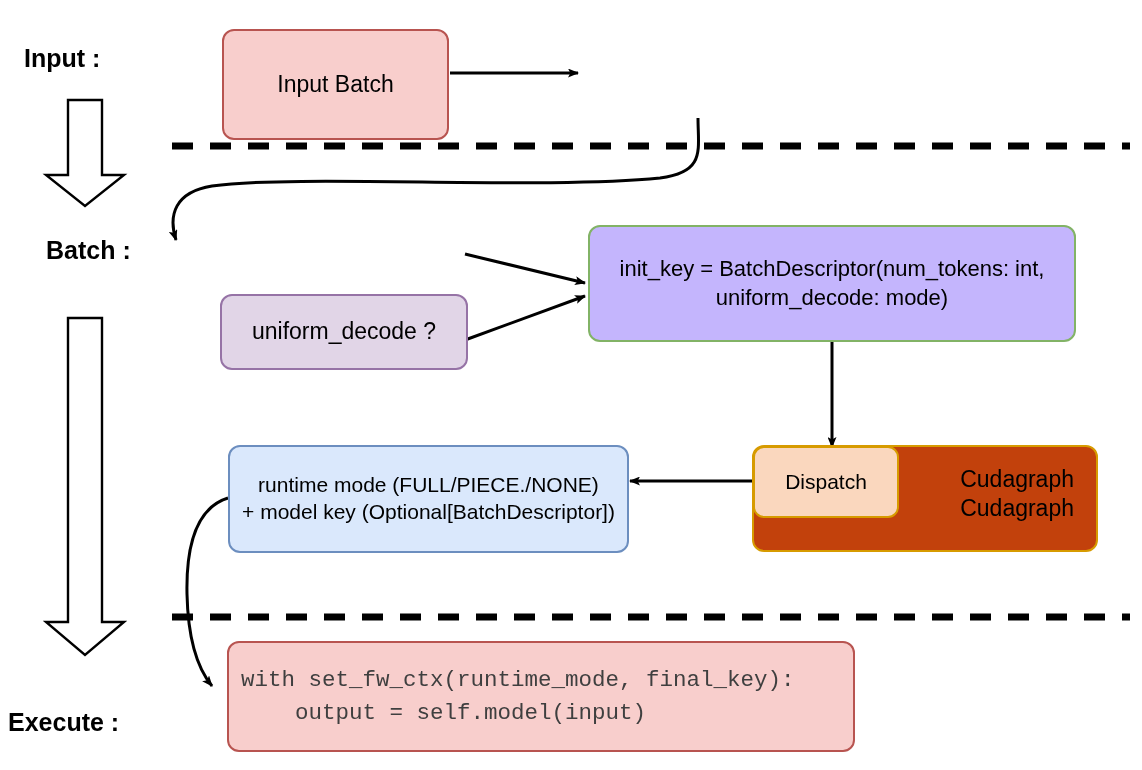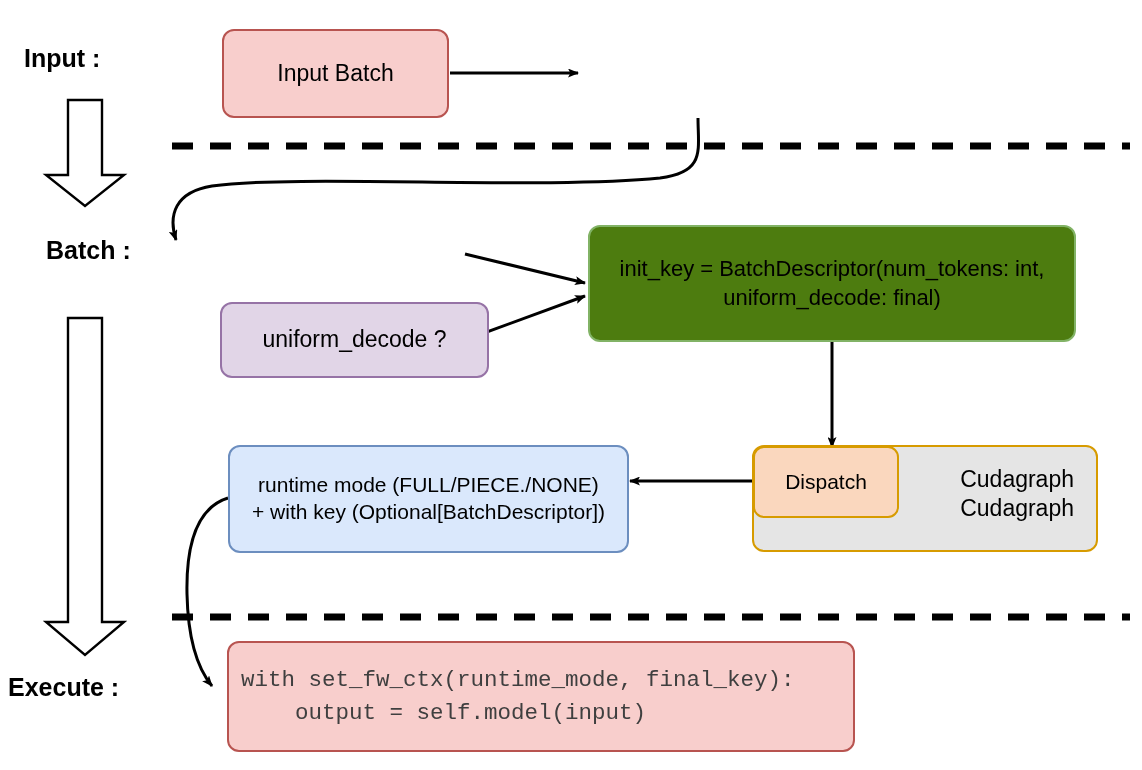--- a/index.html
+++ b/index.html
@@ -33,22 +33,22 @@
     font-family:"Liberation Sans", sans-serif;
     color:#000000;
     line-height:1.28;
   }
   .node .txt{display:block;width:100%;padding:0 8px;box-sizing:border-box;}
 
   .n-input-batch{background:#f8cecc;border-color:#b85450;font-size:23px;}
   .n-preprocess{background:#fff2cc;border-color:#d6b656;font-size:23px;}
   .n-cg-padding{background:#e1d5e7;border-color:#9673a6;font-size:23px;}
   .n-uniform-decode{background:#e1d5e7;border-color:#9673a6;font-size:23px;}
-  .n-init-key{background:#4d7c0f;border-color:#82b366;font-size:22px;}
-  .n-cudagraph-dispatcher{background:#e5e5e5;border-color:#d79b00;font-size:23px;
+  .n-init-key{background:#c4b5fd;border-color:#82b366;font-size:22px;}
+  .n-cudagraph-dispatcher{background:#c2410c;border-color:#d79b00;font-size:23px;
      align-items:flex-start;justify-content:flex-end;}
   .n-cudagraph-dispatcher .txt{width:auto;padding:0;margin-top:18px;margin-right:22px;}
   .n-dispatch{background:#fad7be;border-color:#d79b00;font-size:21px;border-radius:11px;}
   .n-runtime-mode{background:#dae8fc;border-color:#6c8ebf;font-size:21px;}
   .n-code{
      background:#f8cecc;border-color:#b85450;
      font-family:"Liberation Mono", monospace;
      font-size:22.5px;
      align-items:center;justify-content:flex-start;
      color:#3f3f3f;
@@ -89,54 +89,54 @@
 
     <line x1="832" y1="342" x2="832" y2="447" stroke="#000000" stroke-width="3" marker-end="url(#arrowhead)"></line>
 
     <line x1="752" y1="481" x2="630" y2="481" stroke="#000000" stroke-width="3" marker-end="url(#arrowhead)"></line>
 
     <path d="M228,498 C196,508 186,546 187,594 C188,640 197,668 212,686" fill="none" stroke="#000000" stroke-width="3" marker-end="url(#arrowhead)"></path>
   </svg>
 
   <div class="stage-label" style="left:24px;top:44px;">Input :</div>
   <div class="stage-label" style="left:46px;top:236px;">Batch :</div>
-  <div class="stage-label" style="left:8px;top:673px;">Execute :</div>
+  <div class="stage-label" style="left:8px;top:708px;">Execute :</div>
 
-  <div class="node n-input-batch" style="left:222px;top:29px;width:227px;height:89px;">
+  <div class="node n-input-batch" style="left:222px;top:29px;width:227px;height:111px;">
     <span class="txt">Input Batch</span>
   </div>
 
 
 
-  <div class="node n-uniform-decode" style="left:220px;top:302px;width:269px;height:76px;">
+  <div class="node n-uniform-decode" style="left:220px;top:294px;width:248px;height:76px;">
     <span class="txt">uniform_decode ?</span>
   </div>
 
   <div class="node n-init-key" style="left:588px;top:225px;width:488px;height:117px;">
     <span class="txt">
       <span>init_key = BatchDescriptor(num_tokens: int,</span><br>
-      <span>uniform_decode: final)</span>
+      <span>uniform_decode: mode)</span>
     </span>
   </div>
 
   <div class="node n-cudagraph-dispatcher" style="left:752px;top:445px;width:346px;height:107px;">
     <span class="txt">
       <span>Cudagraph</span><br>
       <span>Cudagraph</span>
     </span>
   </div>
 
   <div class="node n-dispatch" style="left:753px;top:446px;width:146px;height:72px;">
     <span class="txt">Dispatch</span>
   </div>
 
   <div class="node n-runtime-mode" style="left:228px;top:445px;width:401px;height:108px;">
     <span class="txt">
       <span>runtime mode (FULL/PIECE./NONE)</span><br>
-      <span>+ with key (Optional[BatchDescriptor])</span>
+      <span>+ model key (Optional[BatchDescriptor])</span>
     </span>
   </div>
 
   <div class="node n-code" style="left:227px;top:641px;width:628px;height:111px;">
     <span class="txt">with set_fw_ctx(runtime_mode, final_key):
     output = self.model(input)</span>
   </div>
 
 </div>
 

